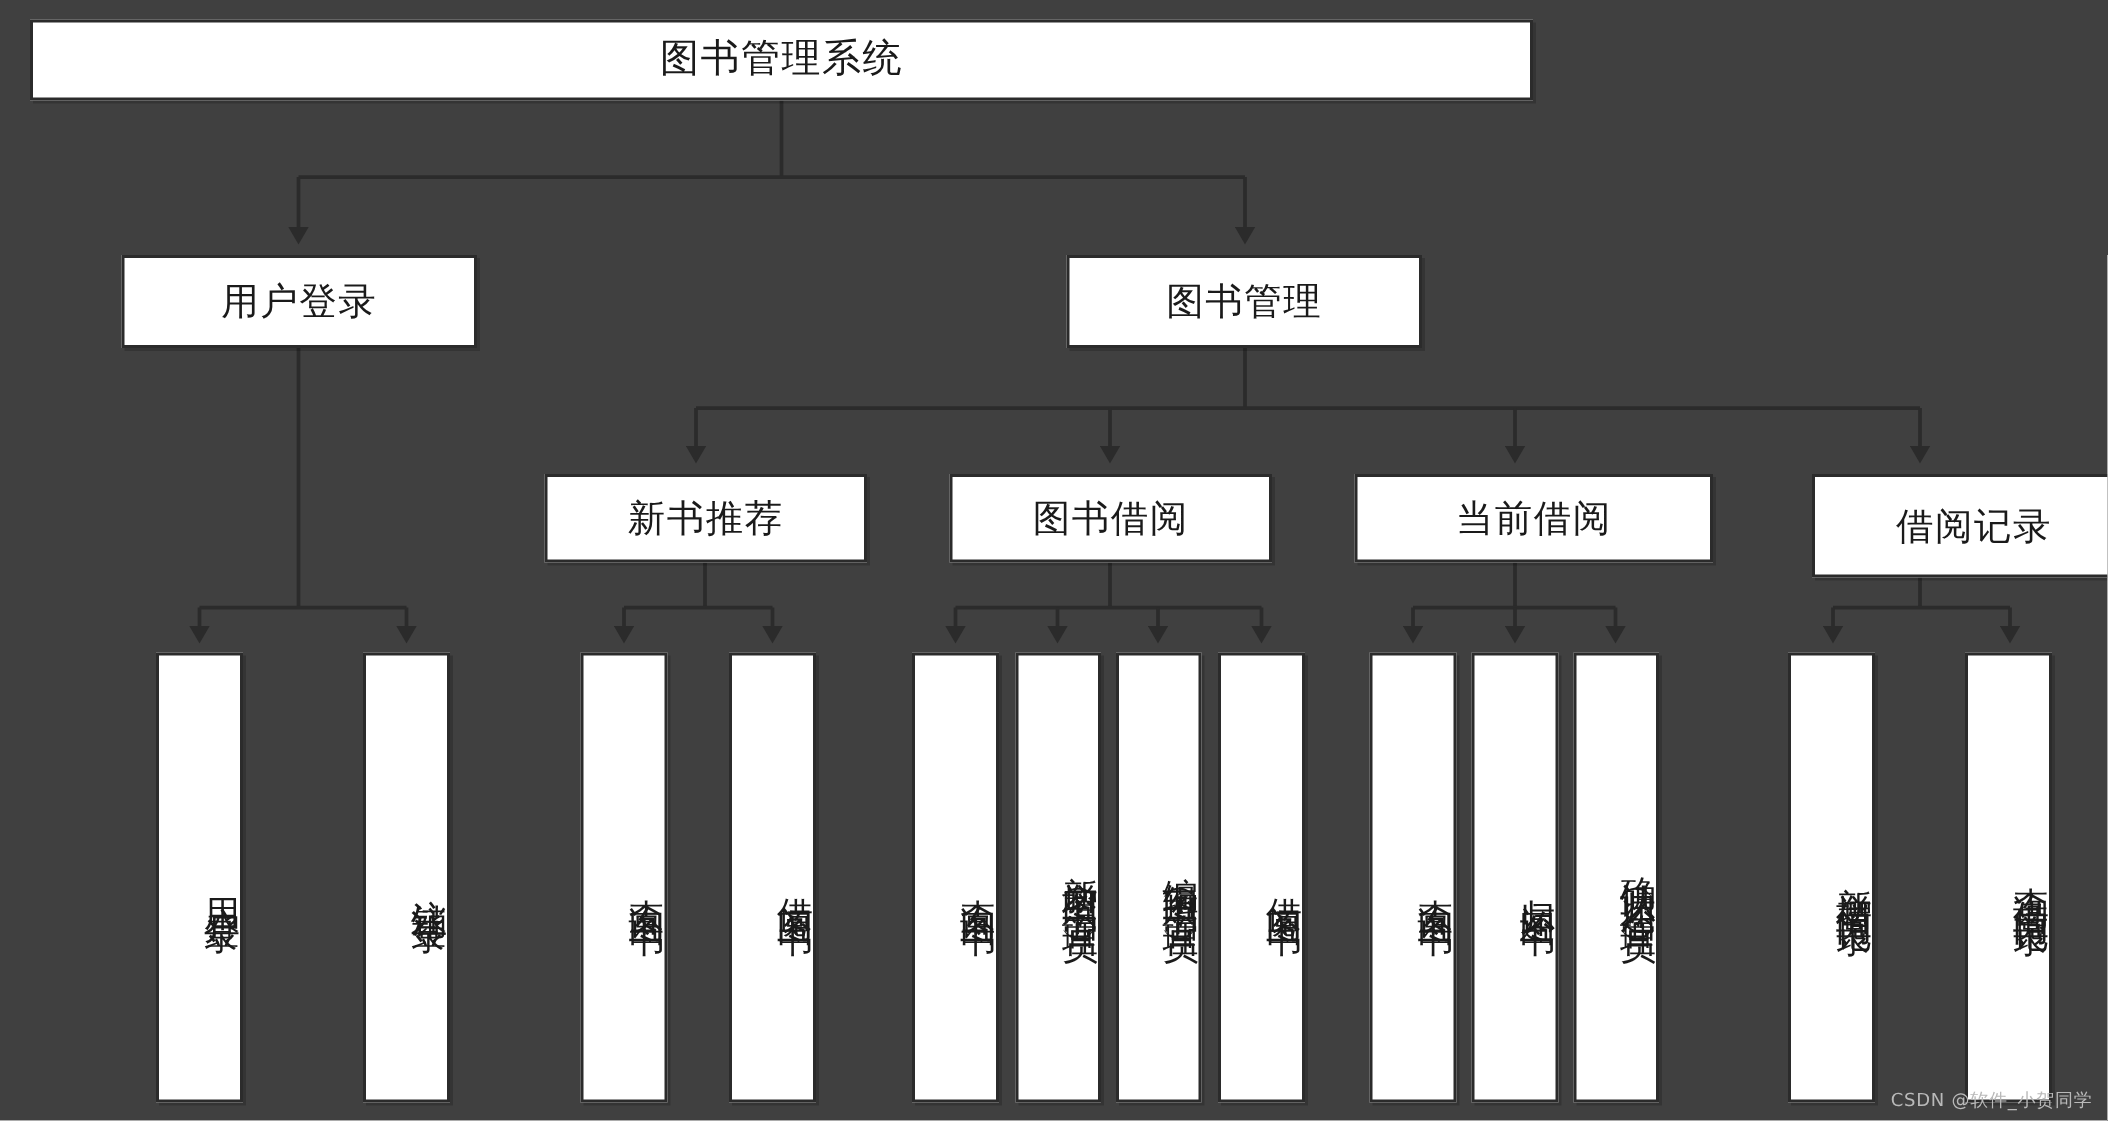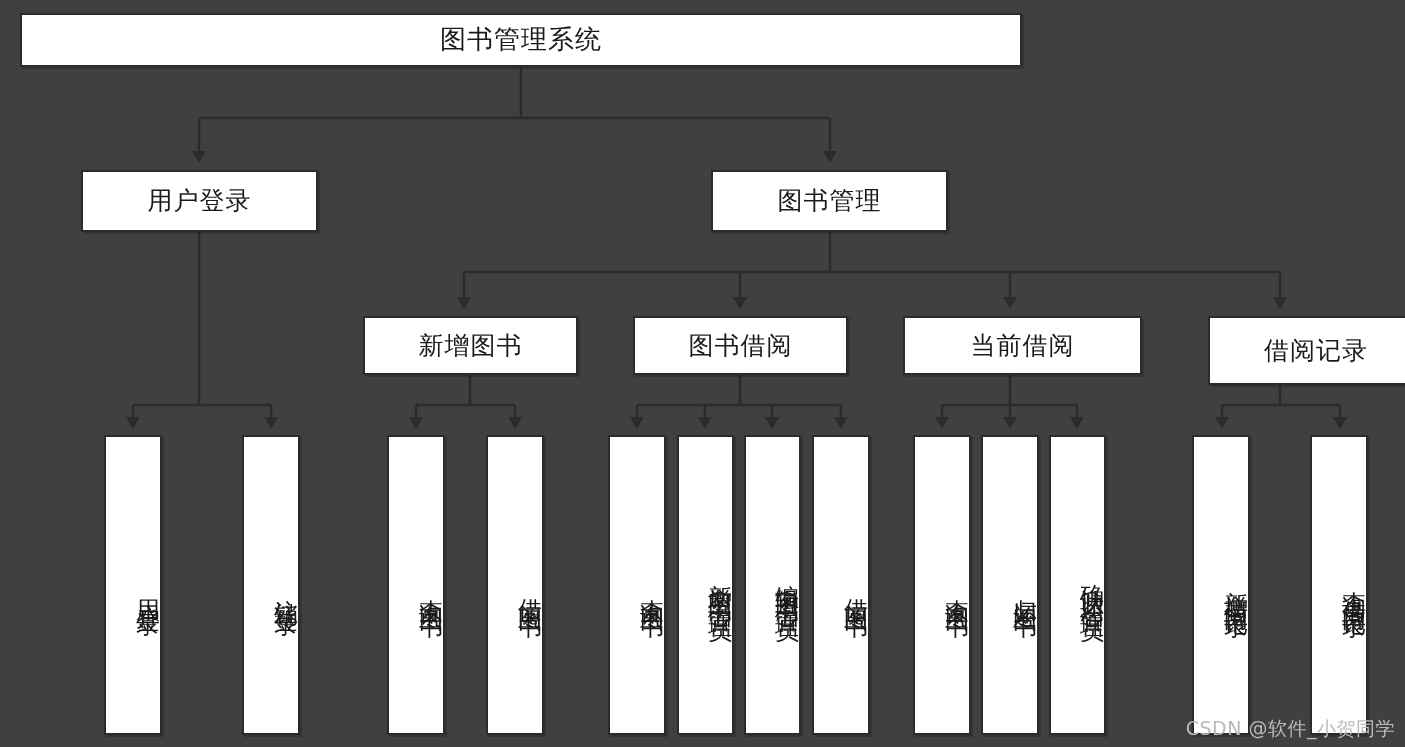--- a/index.html
+++ b/index.html
@@ -60,21 +60,21 @@
     letter-spacing: 5px;
     line-height: 1.05;
   }
   .node.leaf.tall-text {
     padding-top: 4px;
   }
   .watermark {
     position: absolute;
     right: 10px;
     bottom: 5px;
-    font-size: 19px;
+    font-size: 12px;
     color: #b9b9b9;
     letter-spacing: 0.5px;
     white-space: nowrap;
     text-align: right;
   }
 </style>
 </head>
 <body>
 
 <div id="canvas">
@@ -137,21 +137,21 @@
   </div>
 
   <div class="node horiz" style="left:81px; top:170px; width:237px; height:62px;">
     <span>用户登录</span>
   </div>
   <div class="node horiz" style="left:711px; top:170px; width:237px; height:62px;">
     <span>图书管理</span>
   </div>
 
   <div class="node horiz" style="left:363px; top:316px; width:215px; height:59px;">
-    <span>新增图书</span>
+    <span>新书推荐</span>
   </div>
   <div class="node horiz" style="left:633px; top:316px; width:215px; height:59px;text-align:center;">
     <span>图书借阅</span>
   </div>
   <div class="node horiz" style="left:903px; top:316px; width:239px; height:59px;">
     <span>当前借阅</span>
   </div>
   <div class="node horiz" style="left:1172px; top:316px; width:216px; height:69px;margin-left:36px;">
     <span>借阅记录</span>
   </div>

